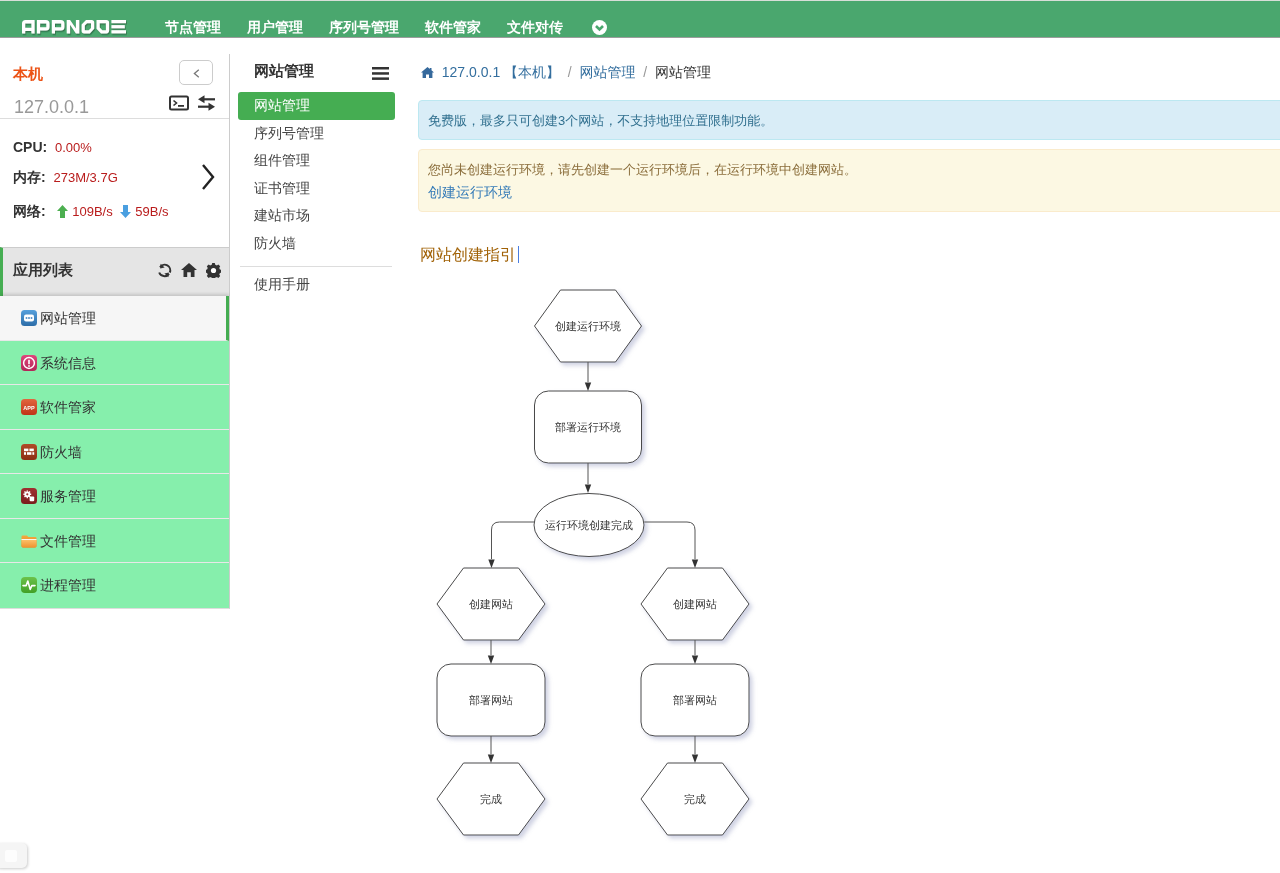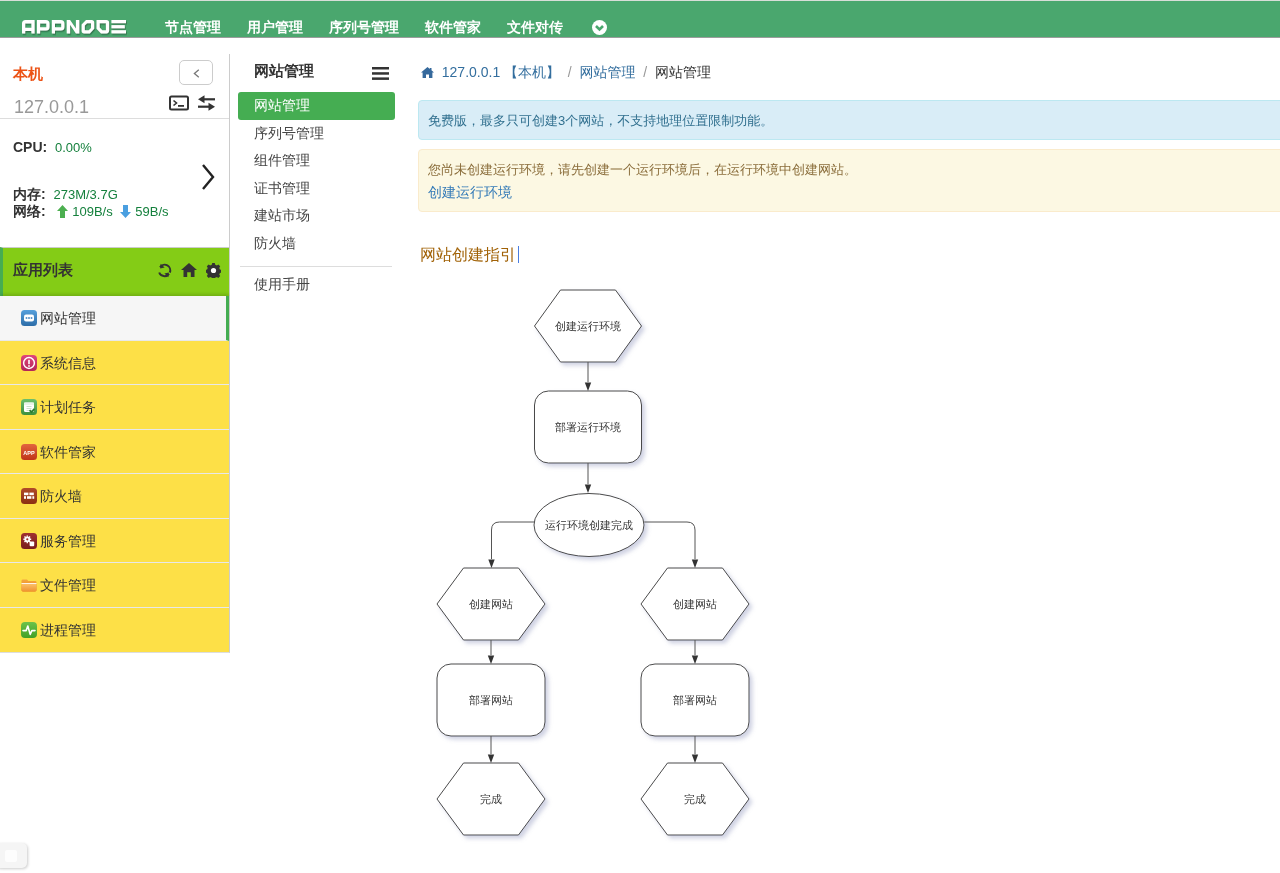--- a/index.html
+++ b/index.html
@@ -15,31 +15,31 @@
 #p1{position:absolute;left:0;top:54px;width:230px;height:226px;background:#fff;
   border-right:1px solid #ccc;border-bottom:1px solid #ccc}
 #p1 .srvname{position:absolute;left:13px;top:11px;font-size:15px;font-weight:bold;color:#ec5316}
 #p1 .collapse{position:absolute;right:16px;top:6px;width:34px;height:25px;border:1px solid #ccc;border-radius:5px;
   color:#888;text-align:center;line-height:23px;font-size:12px}
 #p1 .ip{position:absolute;left:14px;top:43px;font-size:18px;color:#999}
 #p1 .ipicons{position:absolute;right:14px;top:41px}
 #p1 .divider{position:absolute;left:0;top:64px;width:100%;border-top:1px solid #ddd}
 .statrow{position:absolute;left:13px;font-size:14px;white-space:nowrap}
 .statrow b{color:#333;font-weight:bold}
-.statrow span{color:#15803d;font-size:13px}
+.statrow span{color:#b91c1c;font-size:13px}
 #p1 .chev{position:absolute;right:14px;top:108px}
 
-#p2h{position:absolute;left:0;top:247px;width:230px;height:53px;background:#84cc16;
+#p2h{position:absolute;left:0;top:247px;width:230px;height:53px;background:#e5e5e5;
   border:1px solid #ccc;border-left:3px solid #45ad52;border-right:1px solid #ccc}
 #p2h .t{position:absolute;left:10px;top:13px;font-size:15px;font-weight:bold;color:#333}
 #p2h .ic{position:absolute;top:15px}
 
 #applist{position:absolute;left:0;top:296px;width:230px;background:#fff;
   border-right:1px solid #ccc;border-bottom:1px solid #ddd;box-shadow:0 -3px 3px -1px rgba(0,0,0,.14)}
-.approw{position:relative;height:44.55px;border-bottom:1px solid #e8e8e8;background:#fde047}
+.approw{position:relative;height:44.55px;border-bottom:1px solid #e8e8e8;background:#86efac}
 .approw:last-child{border-bottom:none}
 .approw.sel{background:#f6f6f6;border-right:3px solid #45ad52}
 .approw .aicon{position:absolute;left:21px;top:14px;width:16px;height:16px;border-radius:3px}
 .approw .atext{position:absolute;left:40px;top:0;line-height:44px;font-size:14px;color:#333}
 
 #sb2{position:absolute;left:230px;top:54px;width:170px;height:819px;background:#fff}
 #sb2 .hd{position:absolute;left:24px;top:8px;font-size:15px;font-weight:bold;color:#333}
 #sb2 .burger{position:absolute;right:11px;top:13px}
 #sb2 ul{position:absolute;left:8px;top:38px;width:157px;list-style:none}
 #sb2 ul li{height:27.5px;line-height:27.5px;padding-left:16px;font-size:14px;color:#444;border-radius:3px}
@@ -113,21 +113,21 @@
       <path d="M4.5 5.5 L7.5 8 L4.5 10.5" fill="none" stroke="#333" stroke-width="1.6"></path>
       <rect x="9" y="10" width="6" height="1.8" fill="#333"></rect>
       <path d="M35 4.3 h11" stroke="#333" stroke-width="2.2" fill="none"></path>
         <path d="M29 4.3 l6.5 -4 v8 Z" fill="#333"></path>
       <path d="M29 11.7 h11" stroke="#333" stroke-width="2.2" fill="none"></path>
         <path d="M46 11.7 l-6.5 -4 v8 Z" fill="#333"></path>
     </svg>
   </div>
   <div class="divider"></div>
   <div class="statrow" style="top:85px"><b>CPU:</b>&nbsp;&nbsp;<span>0.00%</span></div>
-  <div class="statrow" style="top:132px"><b>内存:</b>&nbsp;&nbsp;<span>273M/3.7G</span></div>
+  <div class="statrow" style="top:115px"><b>内存:</b>&nbsp;&nbsp;<span>273M/3.7G</span></div>
   <div class="statrow" style="top:149px"><b>网络:</b>&nbsp;&nbsp;
     <svg width="11" height="13" viewBox="0 0 11 13" style="vertical-align:-2px">
         <path d="M5.5 0 L11 6 H8 V13 H3 V6 H0 Z" fill="#4caf50"></path>
       </svg>
     <span>109B/s</span>&nbsp;&nbsp;
     <svg width="11" height="13" viewBox="0 0 11 13" style="vertical-align:-2px;margin-left:-4px">
         <path d="M5.5 13 L0 7 H3 V0 H8 V7 H11 Z" fill="#4a9fe0"></path>
       </svg>
     <span>59B/s</span>
   </div>
@@ -185,38 +185,20 @@
               <stop offset="0" stop-color="#e0447c"></stop>
               <stop offset="1" stop-color="#b32557"></stop>
             </linearGradient>
           </defs>
           <rect width="16" height="16" rx="4" fill="url(#gi)"></rect>
           <circle cx="8" cy="8" r="5.4" fill="none" stroke="#fff" stroke-width="1.5"></circle>
           <rect x="7.2" y="4.8" width="1.6" height="4.4" fill="#fff"></rect>
           <rect x="7.2" y="10.2" width="1.6" height="1.6" fill="#fff"></rect>
         </svg></span>
       <span class="atext">系统信息</span>
-    </div>
-<div class="approw">
-      <span class="aicon"><svg width="16" height="16">
-          <defs>
-            <linearGradient id="gc" x1="0" y1="0" x2="0" y2="1">
-              <stop offset="0" stop-color="#6cc06c"></stop>
-              <stop offset="1" stop-color="#3d8f3d"></stop>
-            </linearGradient>
-          </defs>
-          <rect width="16" height="16" rx="3.5" fill="url(#gc)"></rect>
-          <rect x="3" y="3.5" width="10" height="9.5" rx="1.5" fill="#fff"></rect>
-          <rect x="3" y="3.5" width="10" height="2.6" fill="#e8f4e8"></rect>
-          <g stroke="#bcd9bc" stroke-width="0.8">
-            <path d="M5.5 7.5 h5 M5.5 9.5 h5 M5.5 11.5 h3"></path>
-          </g>
-          <path d="M8.6 11.2 l1.8 2 3 -3.4" fill="none" stroke="#2e7d32" stroke-width="1.8"></path>
-        </svg></span>
-      <span class="atext">计划任务</span>
     </div>
 <div class="approw">
       <span class="aicon"><svg width="16" height="16">
           <defs>
             <linearGradient id="ga" x1="0" y1="0" x2="0" y2="1">
               <stop offset="0" stop-color="#e2663e"></stop>
               <stop offset="1" stop-color="#c03318"></stop>
             </linearGradient>
           </defs>
           <rect width="16" height="16" rx="3.5" fill="url(#ga)"></rect>

